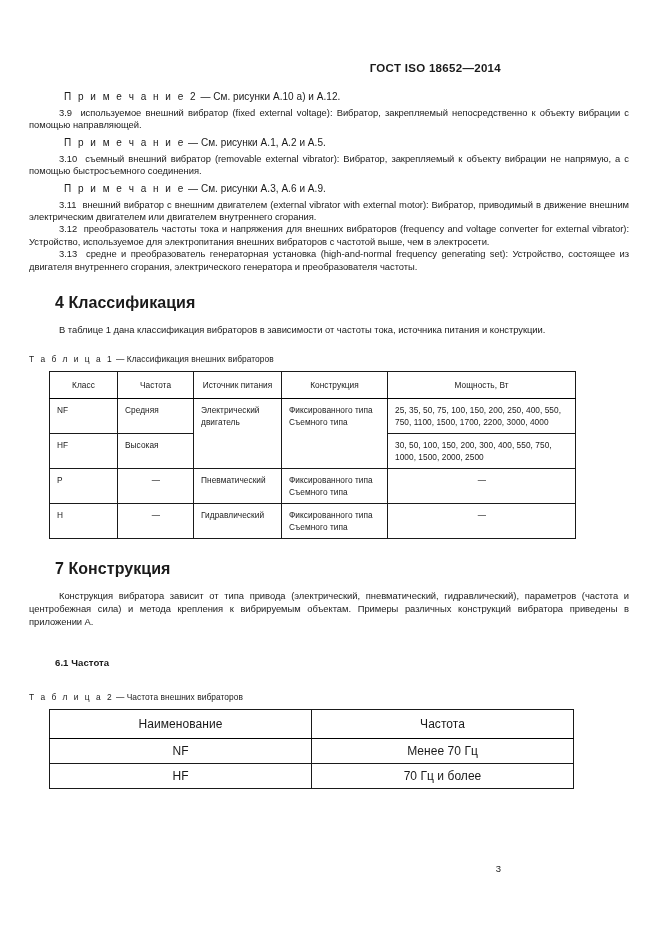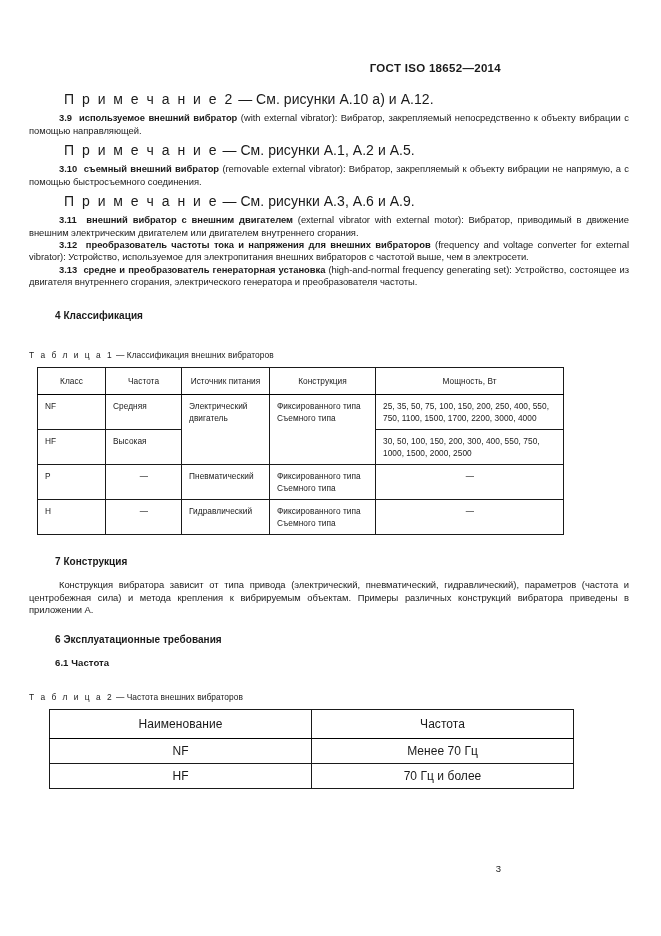--- a/index.html
+++ b/index.html
@@ -38,54 +38,54 @@
   
   .content {
     position: absolute;
     left: 29px;
     top: 86px;
     width: 600px;
   }
 
   
   .note {
-    font-size: 14px;
+    font-size: 10px;
     margin: 0 0 1px 0;
     padding: 4px 0 3px 35px;
     line-height: 1.3;
     letter-spacing: 0.05px;
   }
   .note .sp {
     letter-spacing: 2.0px;
   }
 
   
   .def {
     font-size: 9.4px;
     line-height: 1.32;
     margin: 0;
     padding: 0;
     text-align: justify;
     text-indent: 30px;
     letter-spacing: -0.03px;
   }
-  .def b { font-weight: bold; }
+  .def b { font-weight: normal; }
 
   .para {
     font-size: 9.4px;
     line-height: 1.36;
     margin: 0;
     text-align: justify;
     text-indent: 30px;
     letter-spacing: -0.03px;
   }
 
   
   h2.sec {
-    font-size: 10px;
+    font-size: 16px;
     font-weight: bold;
     margin: 0;
     padding: 0;
     text-indent: 26px;
     letter-spacing: 0.05px;
   }
   h3.subsec {
     font-size: 9.6px;
     font-weight: bold;
     margin: 0;
@@ -105,21 +105,21 @@
     margin: 0;
     padding: 0;
     letter-spacing: 0.05px;
   }
   .tcaption .sp { letter-spacing: 2.0px; margin-top: 12px; }
 
   
   table.gost {
     border-collapse: collapse;
     width: 526px;
-    margin-left: 8px;
+    margin-left: 20px;
     table-layout: fixed;
   }
   table.gost td, table.gost th {
     border: 0.8px solid #1a1a1a;
     font-size: 8.3px;
     font-weight: normal;
     vertical-align: top;
     padding: 5px 6px 5px 7px;
     line-height: 1.45;
     letter-spacing: 0.05px;
@@ -176,38 +176,39 @@
 <body>
 
 <div class="page">
 
   <div class="doc-header">ГОСТ  ISO 18652—2014</div>
 
   <div class="content">
 
     <p class="note"><span class="sp">П р и м е ч а н и е  2</span><span> — См. рисунки А.10 а) и А.12.</span></p>
 
-    <p class="def"><b>3.9</b>&nbsp; <b>используемое внешний вибратор</b> <span>(with external vibrator)</span><span>: Вибратор, закрепляемый непосредственно к объекту вибрации с помощью направляющей.</span></p>
+    <p class="def"><b>3.9</b>&nbsp; <b>используемое внешний вибратор</b> <span>(fixed external voltage)</span><span>: Вибратор, закрепляемый непосредственно к объекту вибрации с помощью направляющей.</span></p>
 
     <p class="note"><span class="sp">П р и м е ч а н и е</span><span> — См. рисунки А.1, А.2 и А.5.</span></p>
 
     <p class="def"><b>3.10</b>&nbsp; <b>съемный внешний вибратор</b> <span>(removable external vibrator)</span><span>: Вибратор, закрепляемый к объекту вибрации не напрямую, а с помощью быстросъемного соединения.</span></p>
 
     <p class="note"><span class="sp">П р и м е ч а н и е</span><span> — См. рисунки А.3, А.6 и А.9.</span></p>
 
     <p class="def"><b>3.11</b>&nbsp; <b>внешний вибратор с внешним двигателем</b> <span>(external vibrator with external motor)</span><span>: Вибратор, приводимый в движение внешним электрическим двигателем или двигателем внутреннего сгорания.</span></p>
 
     <p class="def"><b>3.12</b>&nbsp; <b>преобразователь частоты тока и напряжения для внешних вибраторов</b> <span>(frequency and voltage converter for external vibrator)</span><span>: Устройство, используемое для электропитания внешних вибраторов с частотой выше, чем в электросети.</span></p>
 
     <p class="def"><b>3.13</b>&nbsp; <b>средне и преобразователь генераторная установка</b> <span>(high-and-normal frequency generating set)</span><span>: Устройство, состоящее из двигателя внутреннего сгорания, электрического генератора и преобразователя частоты.</span></p>
 
     <div class="gap-xl"></div>
 
     <h2 class="sec">4  Классификация</h2>
     <div class="gap-m"></div>
+    <p class="para">В таблице 1 дана классификация вибраторов в зависимости от частоты тока, источника питания и конструкции.</p>
 
     <div class="gap-l"></div>
 
     <p class="tcaption"><span class="sp">Т а б л и ц а  1</span><span> — Классификация внешних вибраторов</span></p>
 
     <div class="gap-s"></div>
 
     <table class="gost">
       <colgroup>
         <col style="width:68px">
@@ -265,21 +266,20 @@
     </table>
 
     <div class="gap-xl"></div>
 
     <h2 class="sec">7  Конструкция</h2>
     <div class="gap-m"></div>
     <p class="para">Конструкция вибратора зависит от типа привода (электрический, пневматический, гидравлический), параметров (частота и центробежная сила) и метода крепления к вибрируемым объектам. Примеры различных конструкций вибратора приведены в приложении А.</p>
 
     <div class="gap-l"></div>
 
-    <h2 class="sec">6  Эксплуатационные требования</h2>
     <div class="gap-m"></div>
     <h3 class="subsec">6.1  Частота</h3>
     <div class="gap-s"></div>
 
     <div class="gap-l"></div>
 
     <p class="tcaption"><span class="sp">Т а б л и ц а  2</span><span> — Частота внешних вибраторов</span></p>
 
     <div class="gap-s"></div>
 

